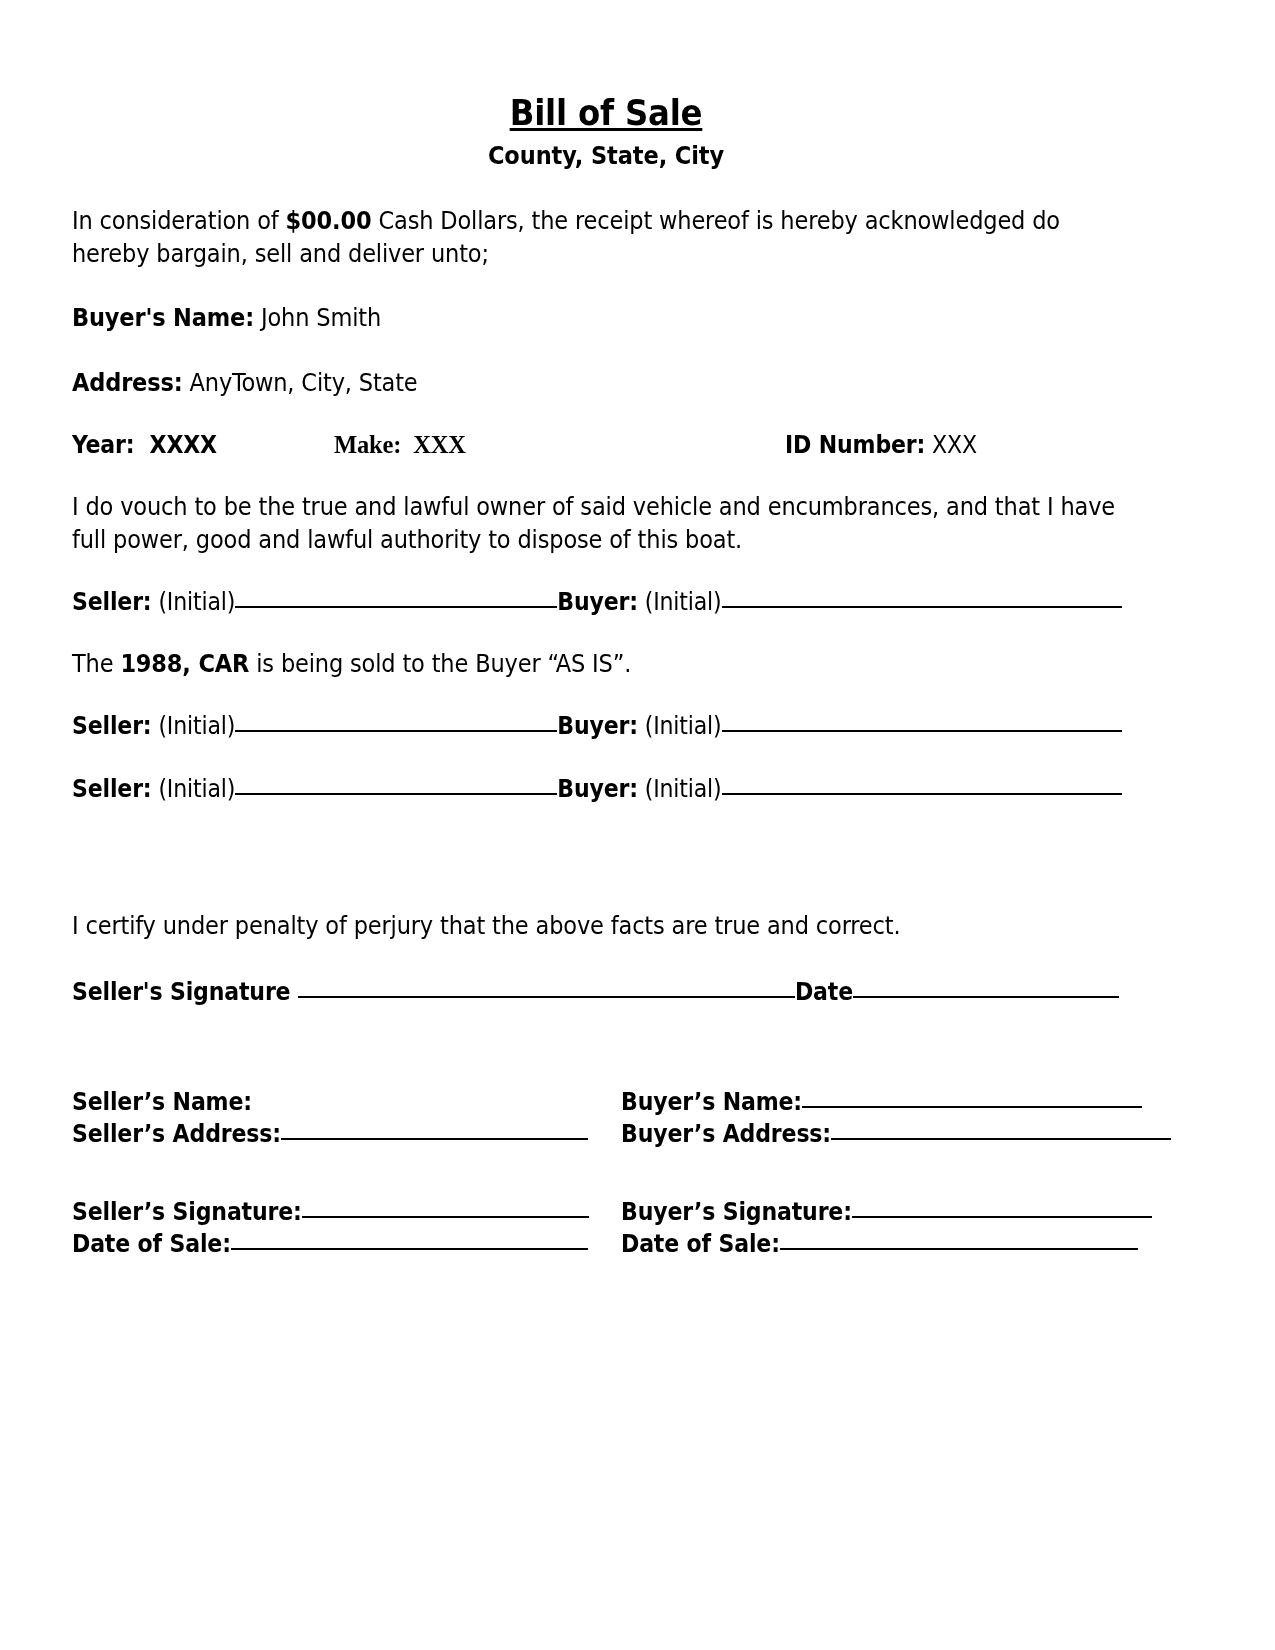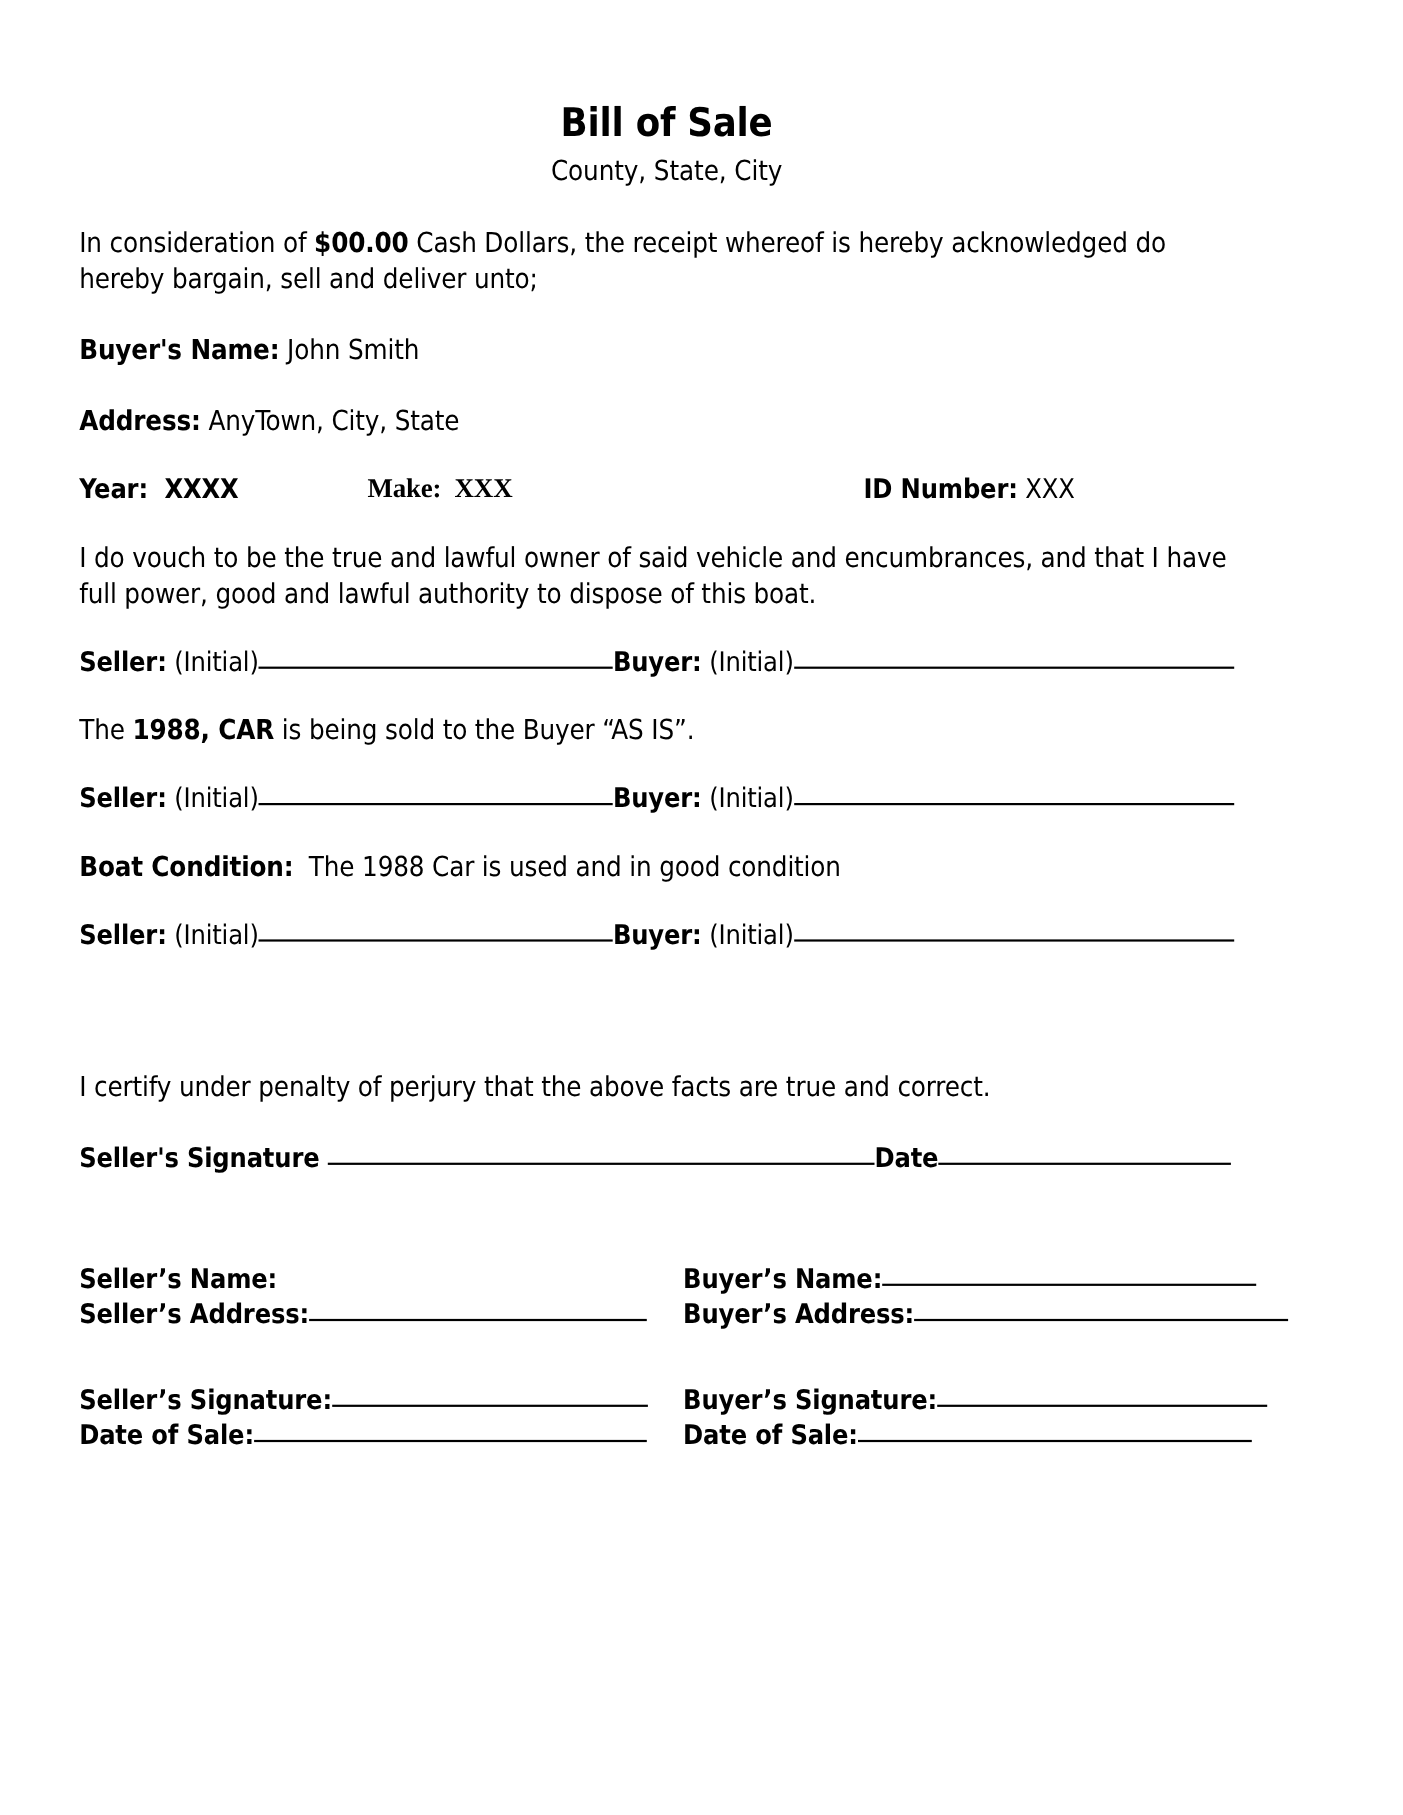--- a/index.html
+++ b/index.html
@@ -26,26 +26,27 @@
 
   
   .title-block {
     text-align: center;
     padding-top: 92px;
   }
   .doc-title {
     font-size: 36px;
     font-weight: bold;
     line-height: 1.15;
+    text-decoration: underline;
     text-underline-offset: 3px;
     letter-spacing: -0.2px;
   }
   .doc-subtitle {
     font-size: 25px;
-    font-weight: normal;
+    font-weight: bold;
     line-height: 1.3;
     margin-top: 7px;
     letter-spacing: -0.1px;
     text-align: center;
   }
 
   
   .para {
     font-size: 25px;
     line-height: 1.33;
@@ -152,22 +153,20 @@
     </div>
 
     <div class="para">I do vouch to be the true and lawful owner of said vehicle and encumbrances, and that I have full power, good and lawful authority to dispose of this boat.</div>
 
     <div class="initial-row"><span class="b">Seller:</span><span> (Initial)</span><span class="rule rule-a"></span><span class="b">Buyer:</span><span> (Initial)</span><span class="rule rule-b"></span></div>
 
     <div class="para tight"><span>The </span><span class="b">1988, CAR</span><span> is being sold to the Buyer “AS IS”.</span></div>
 
     <div class="initial-row"><span class="b">Seller:</span><span> (Initial)</span><span class="rule rule-a"></span><span class="b">Buyer:</span><span> (Initial)</span><span class="rule rule-b"></span></div>
 
-    <div class="para tight"><span class="b">Boat Condition:</span>
-      &nbsp;<span>The 1988 Car is used and in good condition</span></div>
 
     <div class="initial-row"><span class="b">Seller:</span><span> (Initial)</span><span class="rule rule-a"></span><span class="b">Buyer:</span><span> (Initial)</span><span class="rule rule-b"></span></div>
 
     <div class="para certify">I certify under penalty of perjury that the above facts are true and correct.</div>
 
     <div class="sig-line"><span>Seller's Signature</span>
       <span class="rule rule-sig"></span><span>Date</span><span class="rule rule-date"></span></div>
 
     <div class="bottom-block">
 

